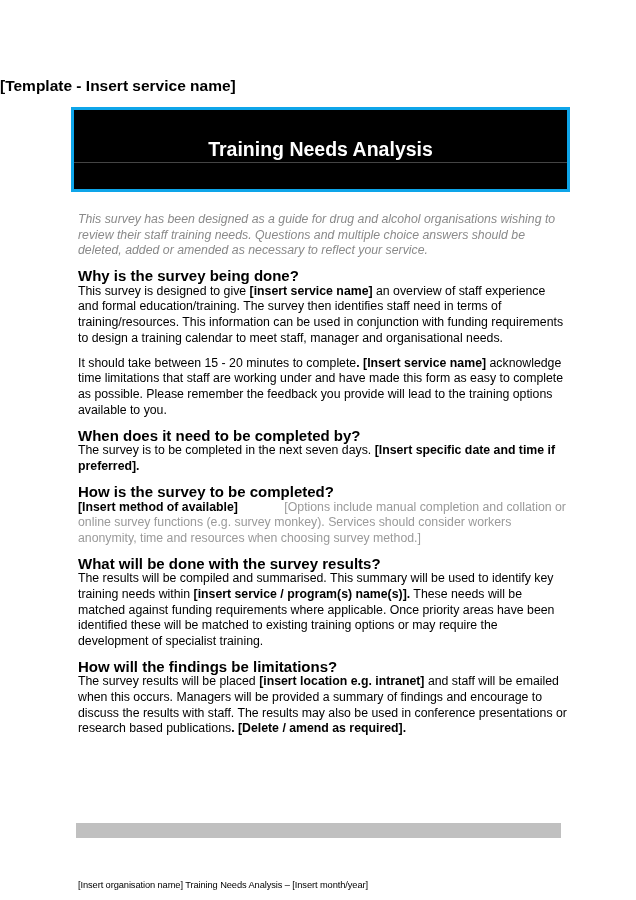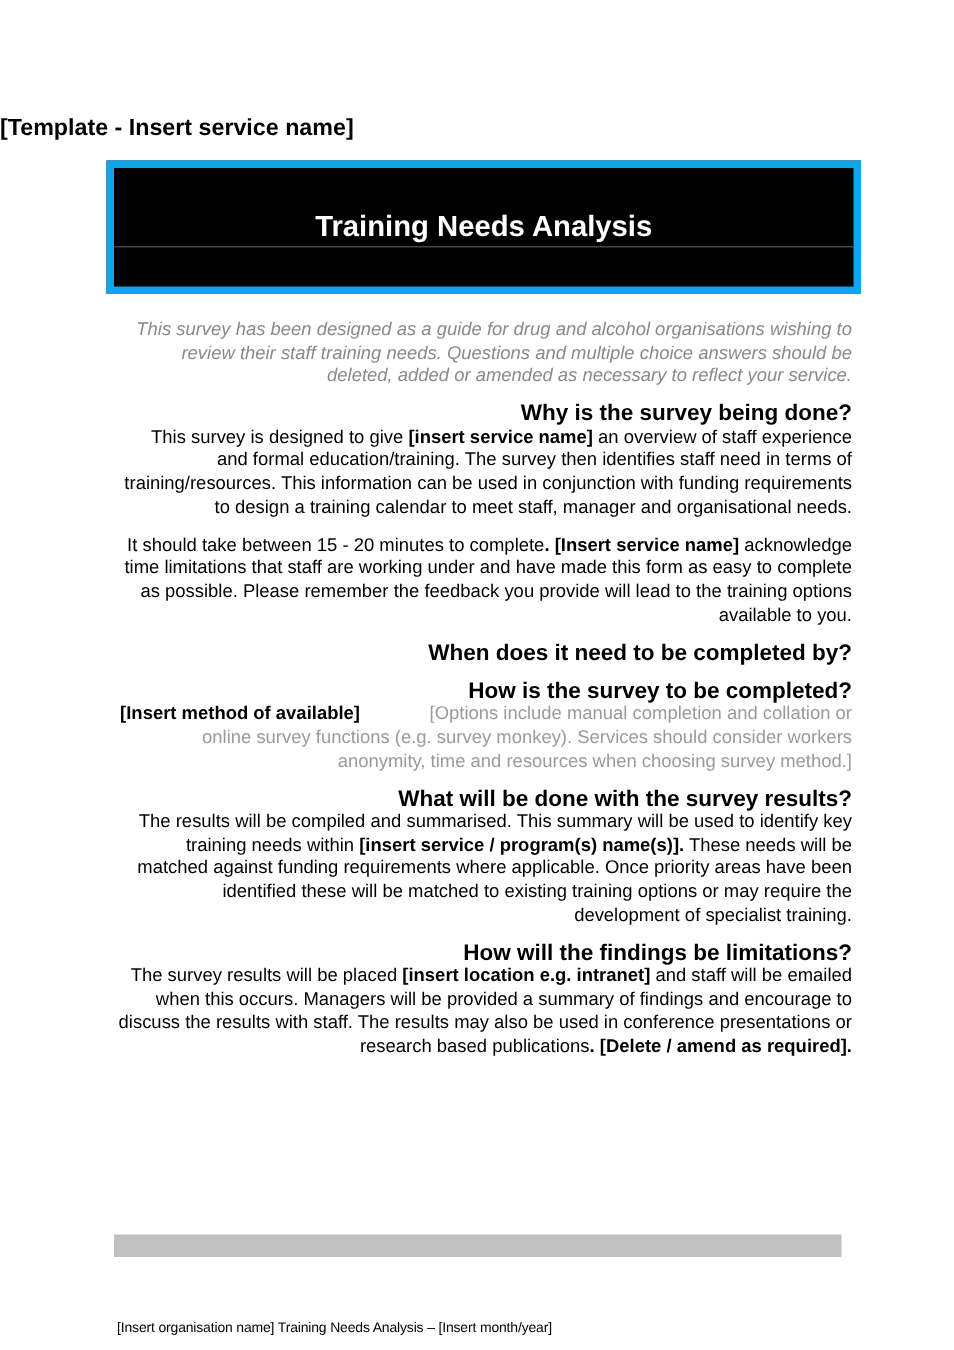--- a/index.html
+++ b/index.html
@@ -6,32 +6,32 @@
     body {
       width: 636px; height: 900px; position: relative; overflow: hidden;
       font-family: "Liberation Sans", sans-serif; color: #000;
     }
     .service-title {
       position: absolute; left: 0; width: 636px; top: 77px;
       text-align: left; font-weight: bold; font-size: 15.5px;
     }
     .banner {
       position: absolute; left: 71px; top: 107px; width: 493px; height: 79px;
-      background: #000; border: 5px solid #0ea5e9;
+      background: #000; border: 3px solid #0ea5e9;
     }
     .banner-title {
       position: absolute; left: 0; right: 0; top: 28px;
       text-align: center; color: #fff; font-weight: bold; font-size: 19.5px;
     }
     .banner-divider {
       position: absolute; left: 0; right: 0; top: 52px; height: 1px; background: #444;
     }
     .content {
       position: absolute; left: 78px; top: 212px; width: 490px;
-      font-size: 12.3px; line-height: 15.6px; text-align: right;
+      font-size: 12.3px; line-height: 15.6px;
     }
     .intro { color: #8a8a8a; font-style: italic; margin: 0 0 9.5px 0; }
     .section { margin: 0 0 9.5px 0; }
     .section h3 { margin: 0; font-size: 15px; font-weight: bold; line-height: 15.6px; }
     .section p { margin: 0; }
     .b { font-weight: bold; }
     .gray { color: #9a9a9a; margin-left: 43px; }
     .footer-bar {
       position: absolute; left: 76px; top: 823px; width: 485px; height: 15px; background: #c0c0c0;
     }
@@ -57,20 +57,21 @@
     <h3>Why is the survey being done?</h3>
     <p><span>This survey is designed to give </span><span class="b">[insert service name]</span><span> an overview of staff experience and formal education/training. The survey then identifies staff need in terms of training/resources. This information can be used in conjunction with funding requirements to design a training calendar to meet staff, manager and organisational needs.</span></p>
   </div>
 
   <div class="section">
     <p><span>It should take between 15 - 20 minutes to complete</span><span class="b">. [Insert service name]</span><span> acknowledge time limitations that staff are working under and have made this form as easy to complete as possible. Please remember the feedback you provide will lead to the training options available to you.</span></p>
   </div>
 
   <div class="section">
     <h3>When does it need to be completed by?</h3>
+    <p><span>The survey is to be completed in the next seven days. </span><span class="b">[Insert specific date and time if preferred].</span></p>
   </div>
 
   <div class="section">
     <h3>How is the survey to be completed?</h3>
     <p><span class="b">[Insert method of available]</span><span class="gray"> [Options include manual completion and collation or online survey functions (e.g. survey monkey). Services should consider workers anonymity, time and resources when choosing survey method.]</span></p>
   </div>
 
   <div class="section">
     <h3>What will be done with the survey results?</h3>
     <p><span>The results will be compiled and summarised. This summary will be used to identify key training needs within </span><span class="b">[insert service / program(s) name(s)].</span><span> These needs will be matched against funding requirements where applicable. Once priority areas have been identified these will be matched to existing training options or may require the development of specialist training.</span></p>

